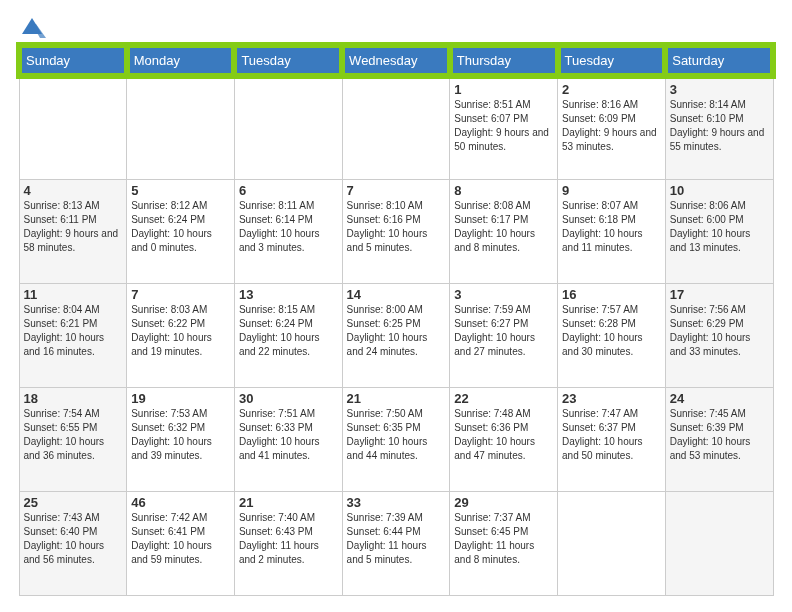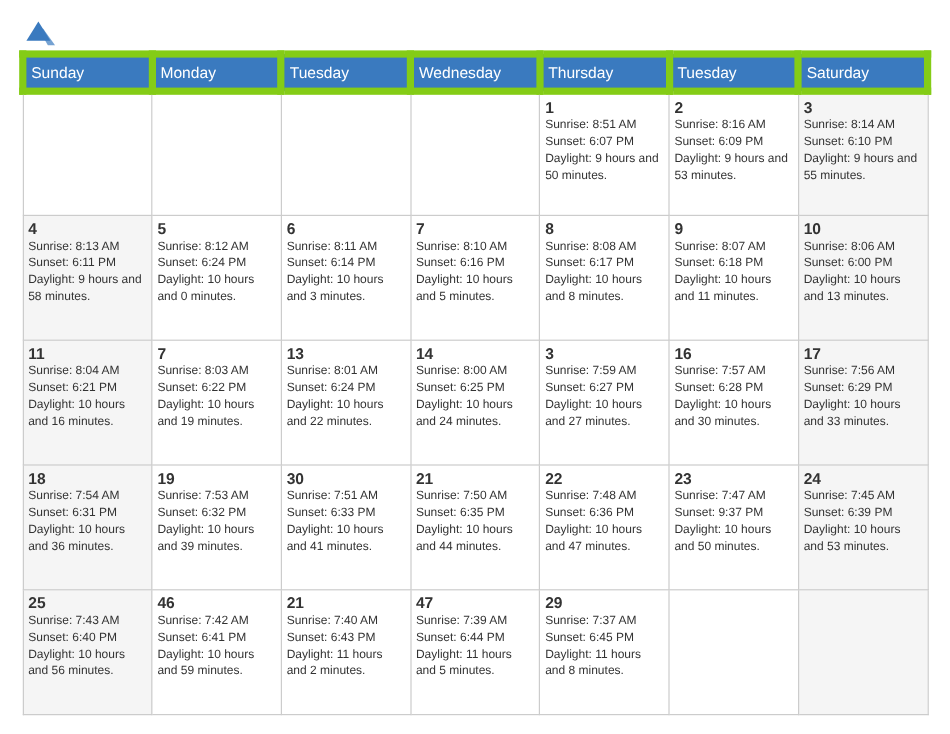--- a/index.html
+++ b/index.html
@@ -202,21 +202,21 @@
           </td>
           <td>
             <span class="day-number">7</span>
             <div class="day-info">Sunrise: 8:03 AM
 Sunset: 6:22 PM
 Daylight: 10 hours
 and 19 minutes.</div>
           </td>
           <td>
             <span class="day-number">13</span>
-            <div class="day-info">Sunrise: 8:01 AM
+            <div class="day-info">Sunrise: 8:15 AM
 Sunset: 6:24 PM
 Daylight: 10 hours
 and 22 minutes.</div>
           </td>
           <td>
             <span class="day-number">14</span>
             <div class="day-info">Sunrise: 8:00 AM
 Sunset: 6:25 PM
 Daylight: 10 hours
 and 24 minutes.</div>
@@ -240,21 +240,21 @@
             <div class="day-info">Sunrise: 7:56 AM
 Sunset: 6:29 PM
 Daylight: 10 hours
 and 33 minutes.</div>
           </td>
         </tr>
         <tr>
           <td class="shaded">
             <span class="day-number">18</span>
             <div class="day-info">Sunrise: 7:54 AM
-Sunset: 6:31 PM
+Sunset: 6:55 PM
 Daylight: 10 hours
 and 36 minutes.</div>
           </td>
           <td>
             <span class="day-number">19</span>
             <div class="day-info">Sunrise: 7:53 AM
 Sunset: 6:32 PM
 Daylight: 10 hours
 and 39 minutes.</div>
           </td>
@@ -275,21 +275,21 @@
           <td>
             <span class="day-number">22</span>
             <div class="day-info">Sunrise: 7:48 AM
 Sunset: 6:36 PM
 Daylight: 10 hours
 and 47 minutes.</div>
           </td>
           <td>
             <span class="day-number">23</span>
             <div class="day-info">Sunrise: 7:47 AM
-Sunset: 9:37 PM
+Sunset: 6:37 PM
 Daylight: 10 hours
 and 50 minutes.</div>
           </td>
           <td class="shaded">
             <span class="day-number">24</span>
             <div class="day-info">Sunrise: 7:45 AM
 Sunset: 6:39 PM
 Daylight: 10 hours
 and 53 minutes.</div>
           </td>
@@ -310,21 +310,21 @@
 and 59 minutes.</div>
           </td>
           <td>
             <span class="day-number">21</span>
             <div class="day-info">Sunrise: 7:40 AM
 Sunset: 6:43 PM
 Daylight: 11 hours
 and 2 minutes.</div>
           </td>
           <td>
-            <span class="day-number">47</span>
+            <span class="day-number">33</span>
             <div class="day-info">Sunrise: 7:39 AM
 Sunset: 6:44 PM
 Daylight: 11 hours
 and 5 minutes.</div>
           </td>
           <td>
             <span class="day-number">29</span>
             <div class="day-info">Sunrise: 7:37 AM
 Sunset: 6:45 PM
 Daylight: 11 hours

